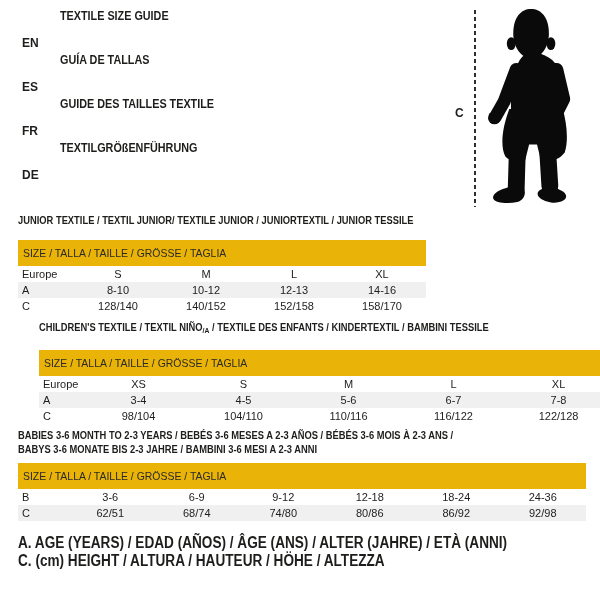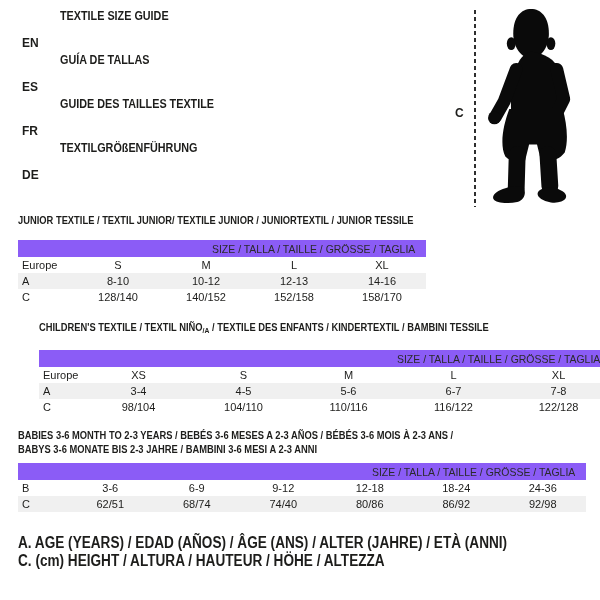--- a/index.html
+++ b/index.html
@@ -27,21 +27,21 @@
   .baby-svg{position:absolute;left:482px;top:6px;}
 
   
   .section{position:absolute;left:18px;}
   .tbl-title{font-size:11px;font-weight:bold;line-height:14px;white-space:nowrap;}
   .subsc{font-size:8px;vertical-align:-2px;}
 
   table.size-table{border-collapse:collapse;table-layout:fixed;font-size:11px;color:#1d1d1b;}
   table.size-table td{padding:0;height:16px;text-align:center;overflow:hidden;}
   table.size-table td.rowlabel{text-align:left;padding-left:4px;}
-  tr.bar-row td{background:#8b5cf6;text-align:right;height:17px;padding-left:5px;color:#2a2a2a;}
+  tr.bar-row td{background:#eab308;text-align:left;height:26px;padding-left:5px;color:#2a2a2a;}
   tr.alt td{background:#f0f0f0;}
 
   .footnotes{position:absolute;left:18px;top:534px;font-size:16px;font-weight:bold;line-height:18px;}
   .footnote-line{white-space:nowrap;}
 
   .s1{top:213px;} .s1 table{margin-top:13px;}
   .s2{top:320px;margin-left:21px;} .s2 table{margin-top:12px;}
   .s3{top:428px;} .s3 table{margin-top:7px;}
 </style>
 </head>
@@ -203,21 +203,21 @@
         <td>6-9</td>
         <td>9-12</td>
         <td>12-18</td>
         <td>18-24</td>
         <td>24-36</td>
       </tr>
       <tr class="alt">
         <td class="rowlabel">C</td>
         <td>62/51</td>
         <td>68/74</td>
-        <td>74/40</td>
+        <td>74/80</td>
         <td>80/86</td>
         <td>86/92</td>
         <td>92/98</td>
       </tr>
     </tbody>
   </table>
 </div>
 
 <div class="footnotes">
   <div class="footnote-line"><span class="cond85">A. AGE (YEARS) / EDAD (AÑOS) / ÂGE (ANS) / ALTER (JAHRE) / ETÀ (ANNI)</span></div>

